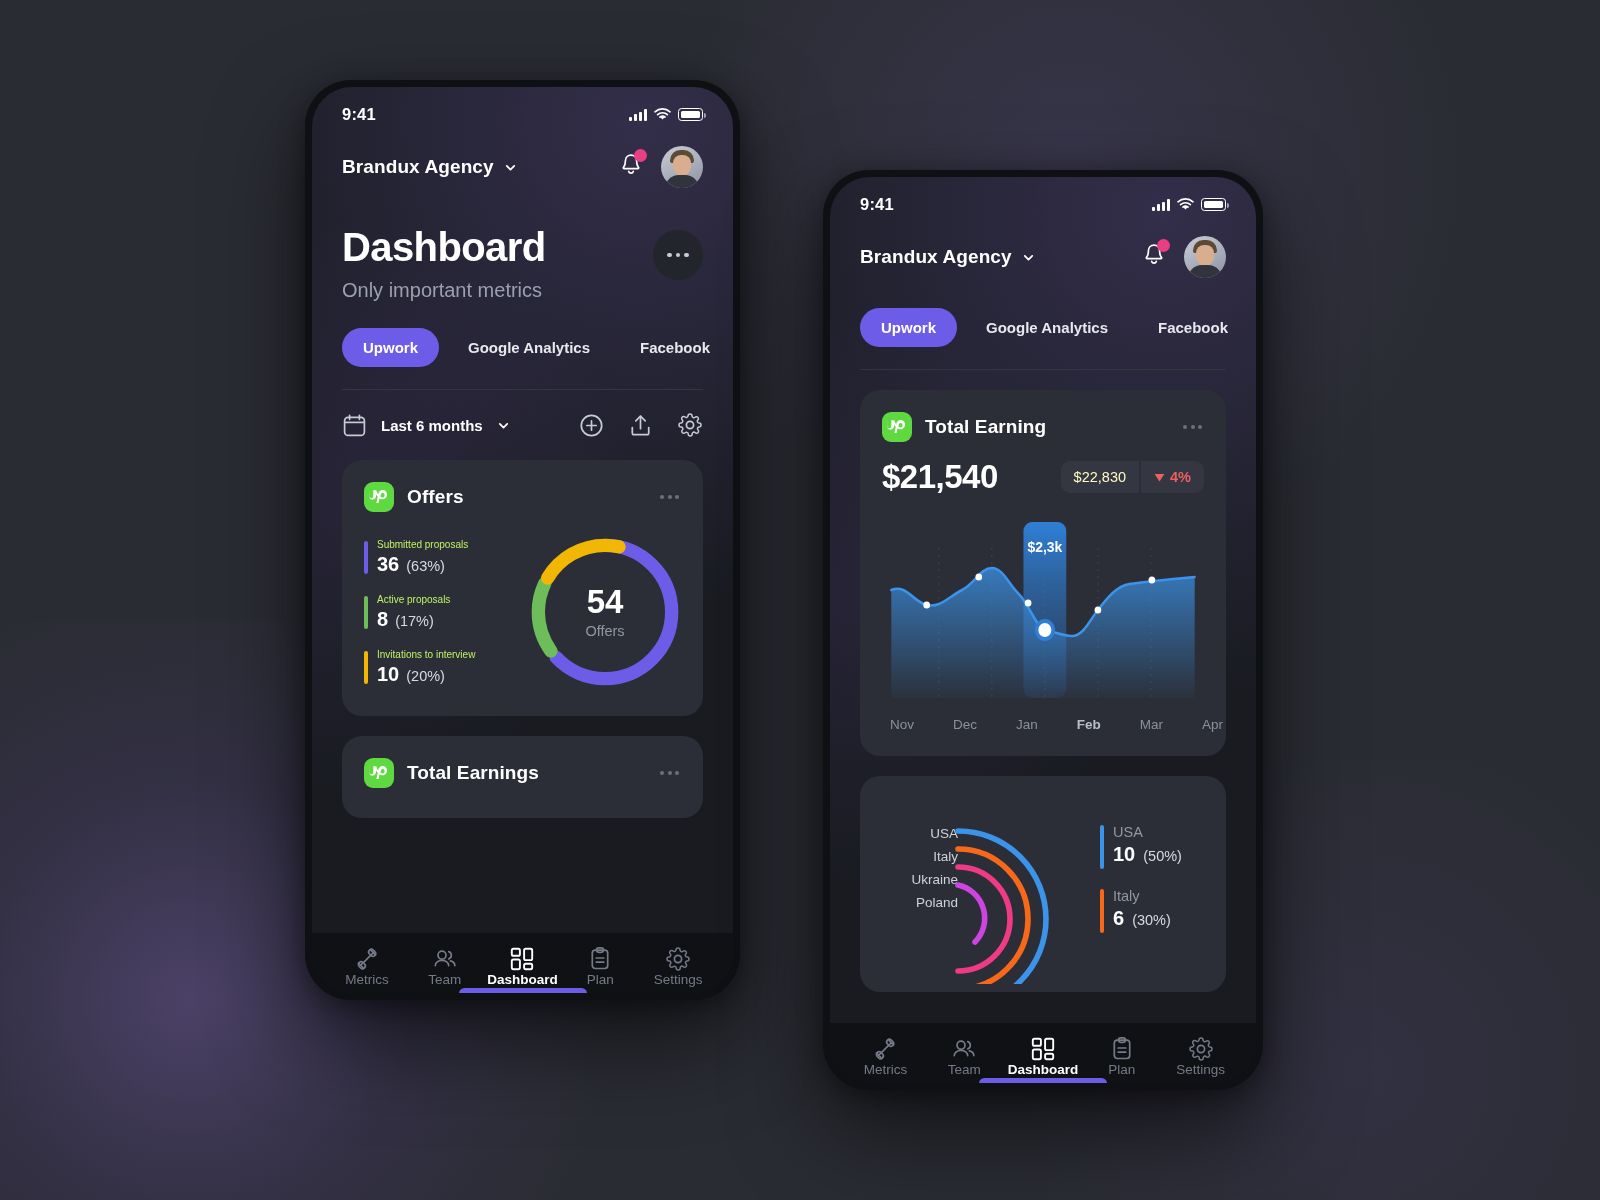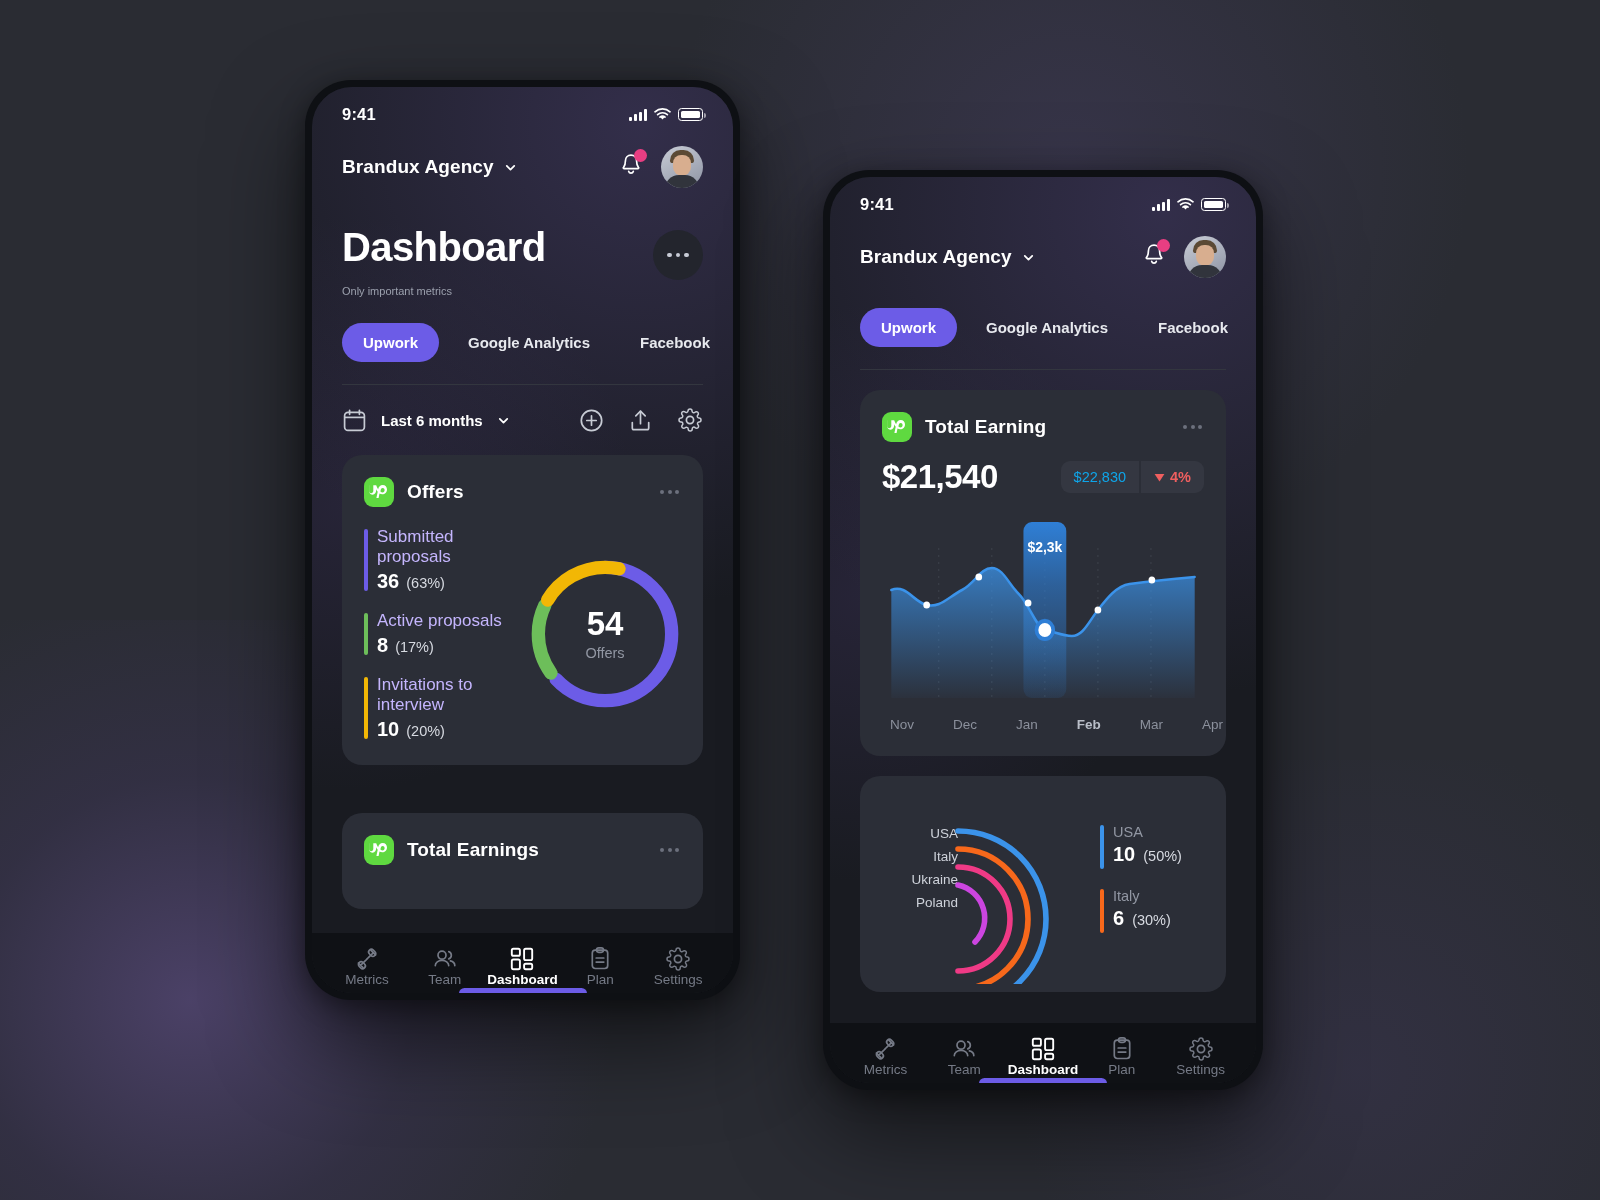--- a/index.html
+++ b/index.html
@@ -69,21 +69,21 @@
     background:#5b4a35;}
   .avatar .face{position:absolute;left:12px;top:9px;width:18px;height:21px;border-radius:9px 9px 10px 10px;
     background:#d8ae8f;}
   .avatar .body{position:absolute;left:4px;bottom:-3px;width:34px;height:16px;border-radius:14px 14px 0 0;
     background:#31343c;}
 
   
   .titlerow{display:flex;align-items:flex-start;justify-content:space-between;
     padding:38px 30px 0 30px;position:relative;z-index:3;}
   .h1{color:#fff;font-size:40px;font-weight:bold;letter-spacing:-.6px;line-height:1.05;}
-  .sub{color:#9ba0ad;font-size:11px;margin-top:17px;}
+  .sub{color:#9ba0ad;font-size:20px;margin-top:11px;}
   .dots-btn{width:50px;height:50px;border-radius:50%;background:#23252d;flex:none;
     display:flex;align-items:center;justify-content:center;gap:4px;cursor:pointer;margin-top:4px;}
   .dots-btn span{width:4.5px;height:4.5px;border-radius:50%;background:#c8ccd6;display:block;}
 
   
   .tabs{display:flex;align-items:center;gap:8px;padding:0 0 0 30px;margin-top:26px;
     position:relative;z-index:3;overflow:hidden;flex:none;}
   .tab{color:#e7e9ee;font-size:15px;font-weight:bold;padding:11px 21px;border-radius:22px;
     white-space:nowrap;cursor:pointer;}
   .tab.active{background:#6c5ce7;color:#fff;}
@@ -106,35 +106,35 @@
     display:flex;align-items:center;justify-content:center;}
   .card-title{color:#fff;font-size:19px;font-weight:bold;flex:1;letter-spacing:.1px;}
   .card-dots{display:flex;gap:3.5px;cursor:pointer;padding:6px 2px;}
   .card-dots span{width:4px;height:4px;border-radius:50%;background:#6c707d;display:block;}
 
   
   .offers-body{display:flex;align-items:center;margin-top:20px;gap:10px;}
   .stats{flex:1;display:flex;flex-direction:column;gap:18px;}
   .stat{padding-left:13px;position:relative;}
   .stat .bar{position:absolute;left:0;top:2px;bottom:2px;width:3.5px;border-radius:2px;}
-  .stat-label{color:#c4b5fd;font-size:17px;}
+  .stat-label{color:#bef264;font-size:10px;}
   .stat-val{margin-top:3px;display:flex;align-items:baseline;gap:7px;}
   .stat-num{color:#fff;font-size:20px;font-weight:bold;}
   .stat-pct{color:#d7dae1;font-size:14.5px;}
   .donut{width:160px;height:160px;position:relative;flex:none;margin-right:-4px;}
   .donut-center{position:absolute;inset:0;display:flex;flex-direction:column;
     align-items:center;justify-content:center;}
   .donut-num{color:#fff;font-size:33px;font-weight:bold;line-height:1;}
   .donut-cap{color:#9297a3;font-size:14.5px;margin-top:5px;}
 
   
   .earn-row{display:flex;align-items:center;justify-content:space-between;margin-top:16px;gap:0;}
   .earn-big{color:#fff;font-size:33px;font-weight:bold;letter-spacing:-.5px;}
   .cmp{display:flex;align-items:center;border-radius:9px;overflow:hidden;}
-  .cmp-prev{background:#343741;color:#0ea5e9;font-size:14.5px;padding:8px 13px;}
+  .cmp-prev{background:#343741;color:#fef9c3;font-size:14.5px;padding:8px 13px;}
   .cmp-delta{background:#343741;color:#ef5f5f;font-size:14.5px;font-weight:bold;
     padding:8px 13px;display:flex;align-items:center;gap:5px;border-left:2px solid #2b2e37;}
   .chart-wrap{margin-top:14px;position:relative;}
   .xaxis{display:flex;justify-content:space-between;padding:0 8px;margin-top:7px;gap:39px;}
   .xaxis span{color:#8b909c;font-size:13.5px;flex:1;text-align:center;}
   .xaxis span.hl{color:#b9bec8;font-weight:bold;}
 
   
   .clients-body{display:flex;margin-top:16px;gap:4px;}
   .arcs{position:relative;width:200px;height:170px;flex:none;}
@@ -322,21 +322,21 @@
                 </g>
               </svg>
               <div class="donut-center">
                 <div class="donut-num">54</div>
                 <div class="donut-cap">Offers</div>
               </div>
             </div>
           </div>
         </div>
 
-        <div class="card" style="padding-bottom:44px;margin-top:28px;">
+        <div class="card" style="padding-bottom:30px;">
           <div class="card-head">
             <div class="up-logo">
               <svg width="21" height="14" viewBox="0 0 21 14">
                 <path d="M13.7 0c-2.5 0-4 1.9-4.6 4.2C8.3 3 7.6 1.5 7.2.3H4.3v5.5c0 1.4-.9 2.4-2.1 2.4S.1 7.2.1 5.8V.3H-0v5.5c0 1.4 1 3.9 3.5 3.9 2.5 0 3.6-2.5 3.6-3.9V4.3c.4.8.9 1.7 1.6 2.4l-1.3 6.2h2.2l.9-4.4c.8.5 1.7.8 2.8.8 2.6 0 4.7-2.1 4.7-4.8S16.3 0 13.7 0zm0 7.4c-.8 0-1.6-.3-2.3-.9l.2-.9v-.1c.2-.9.7-2.4 2.1-2.4 1.1 0 1.9.9 1.9 2.1s-.8 2.2-1.9 2.2z" fill="#fff"></path>
               </svg>
             </div>
             <div class="card-title">Total Earnings</div>
             <div class="card-dots">
                 <span></span>
                 <span></span>

